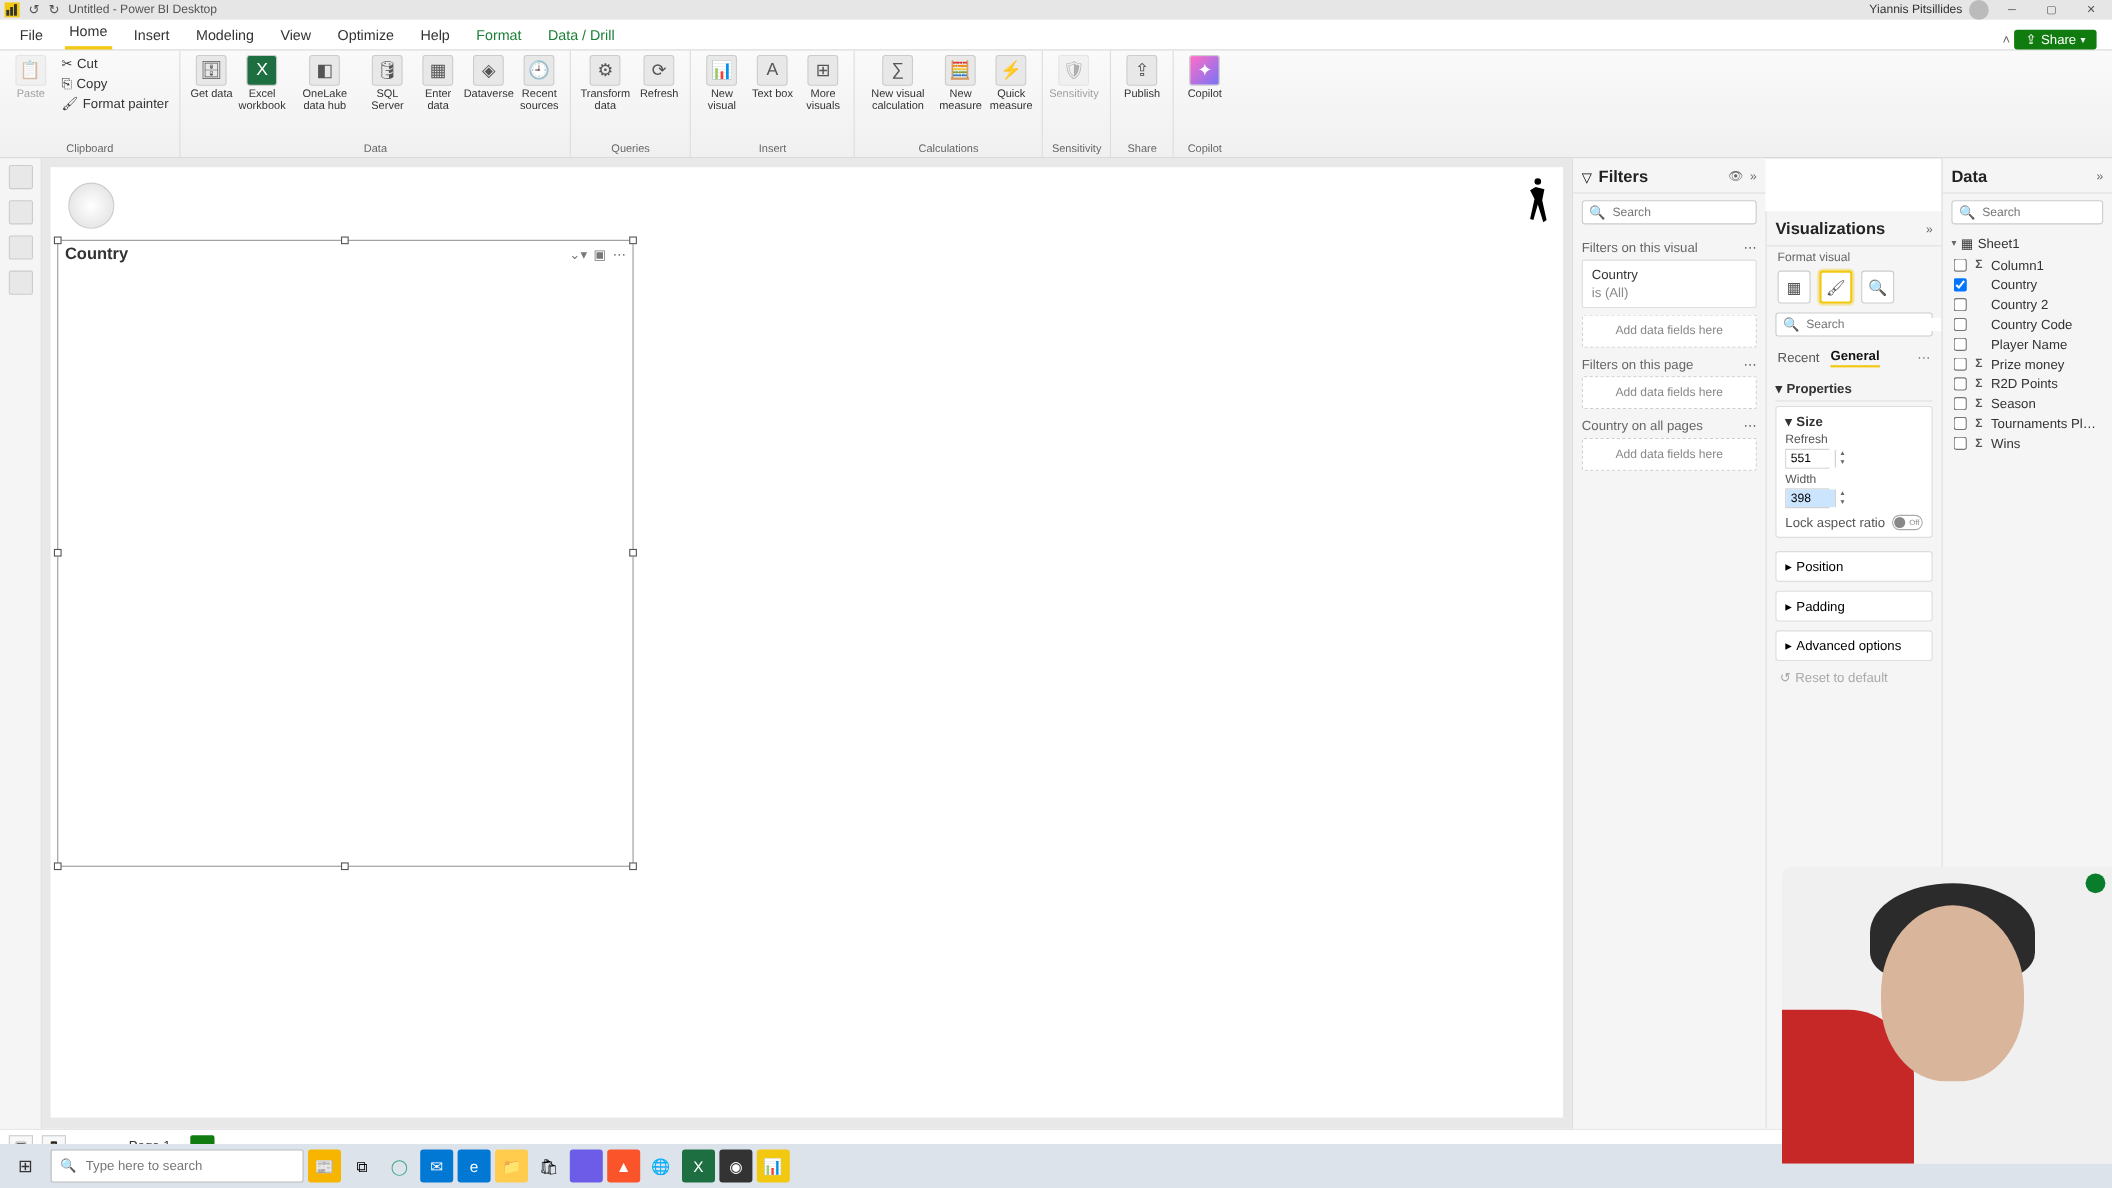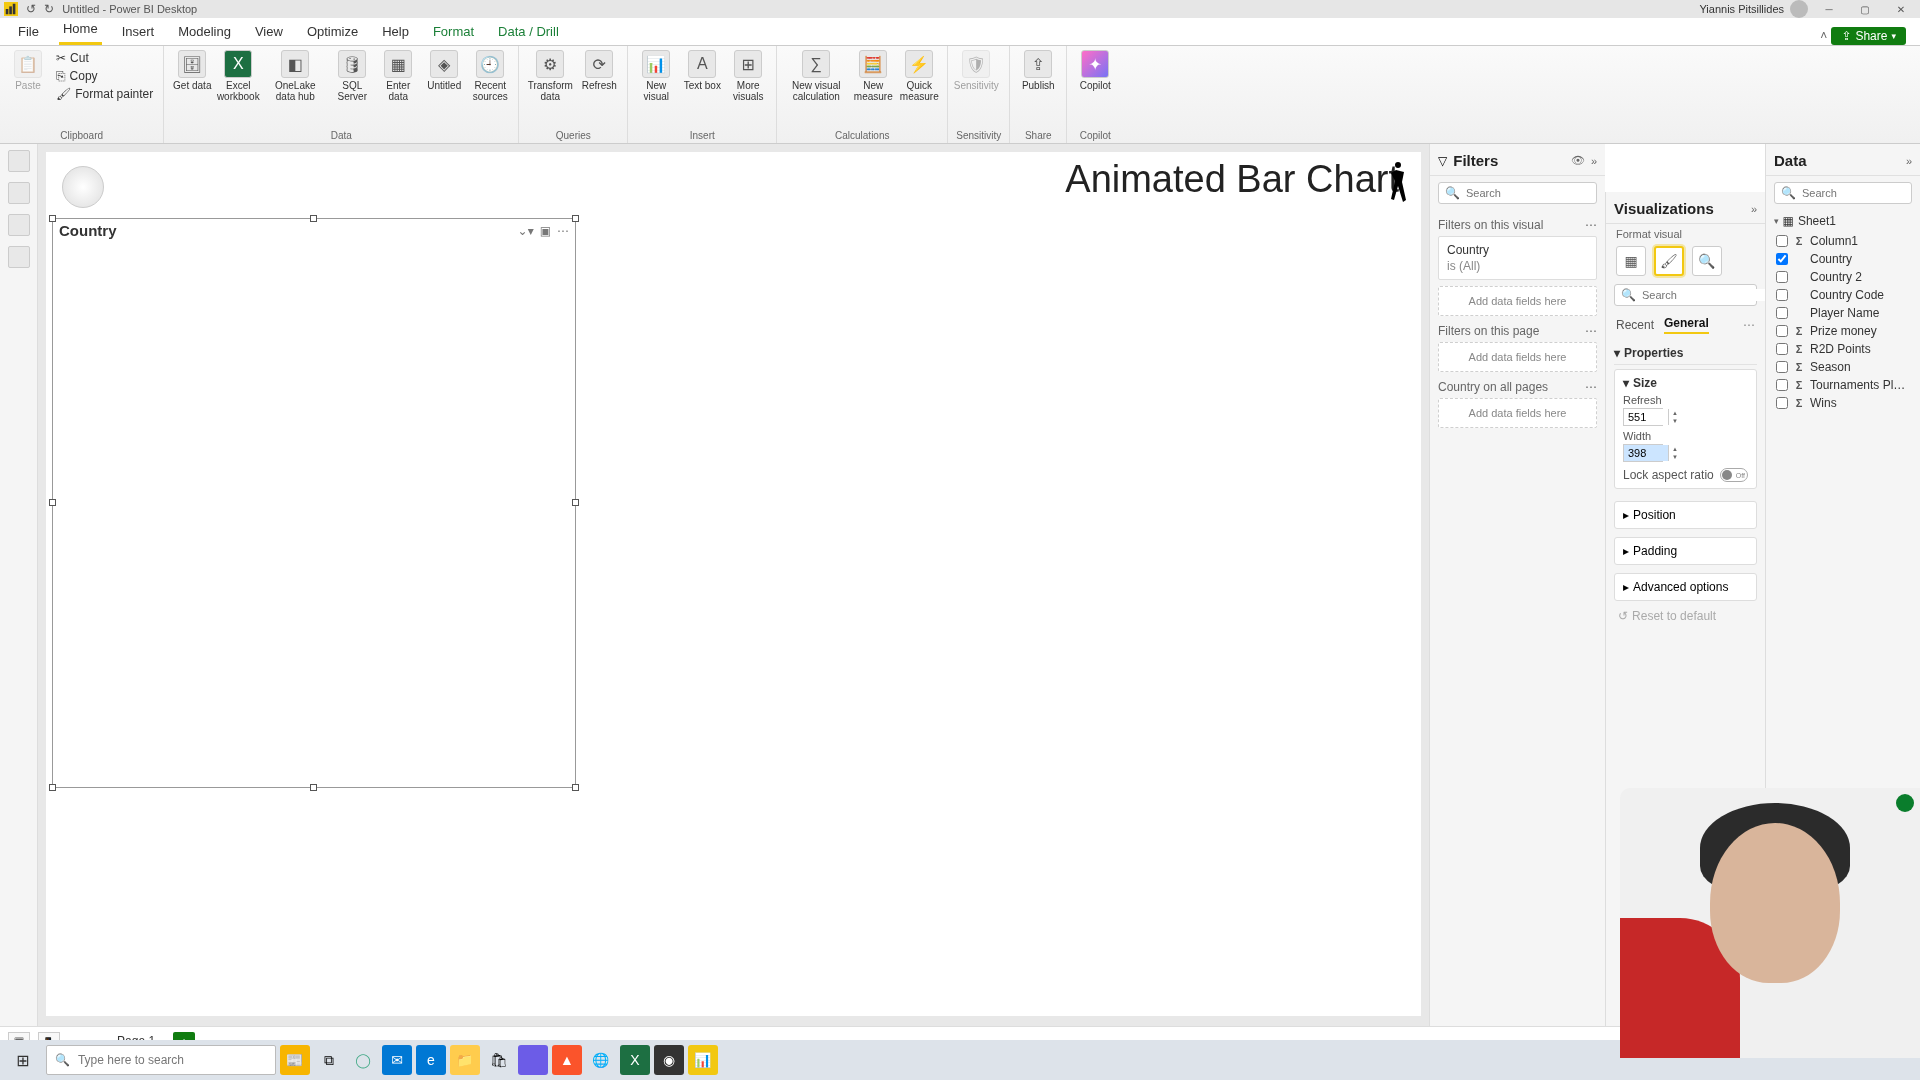--- a/index.html
+++ b/index.html
@@ -218,21 +218,21 @@
       <div class="rb-big narrow">
           <div class="rb-ico">🛢</div>
           <div class="rb-lbl">SQL Server</div>
         </div>
       <div class="rb-big narrow">
           <div class="rb-ico">▦</div>
           <div class="rb-lbl">Enter data</div>
         </div>
       <div class="rb-big narrow">
           <div class="rb-ico">◈</div>
-          <div class="rb-lbl">Untitled</div>
+          <div class="rb-lbl">Dataverse</div>
         </div>
       <div class="rb-big narrow">
           <div class="rb-ico">🕘</div>
           <div class="rb-lbl">Recent sources</div>
         </div>
     </div>
     <div class="group-label">Data</div>
   </div>
 
   <div class="ribbon-group">
@@ -320,21 +320,20 @@
   <div class="left-rail">
     <div class="rail-btn"></div>
     <div class="rail-btn"></div>
     <div class="rail-btn"></div>
     <div class="rail-btn"></div>
   </div>
 
   <div class="canvas-area">
     <div class="report-canvas">
       <div class="canvas-golf"></div>
-      <div class="canvas-title-visual">Animated Bar Chart</div>
       <div class="canvas-golfer">
         <svg viewBox="0 0 30 44">
             <path d="M15 2a3 3 0 110 6 3 3 0 010-6zm-2 8l8 2-2 10 4 18-3 2-5-16-4 14-3-1 4-18-4-8z" fill="#000"></path>
           </svg>
       </div>
 
       <div class="selected-visual">
         <div class="vis-header">
           <span class="vis-header-title">Country</span>
           <span class="vis-header-icons">

